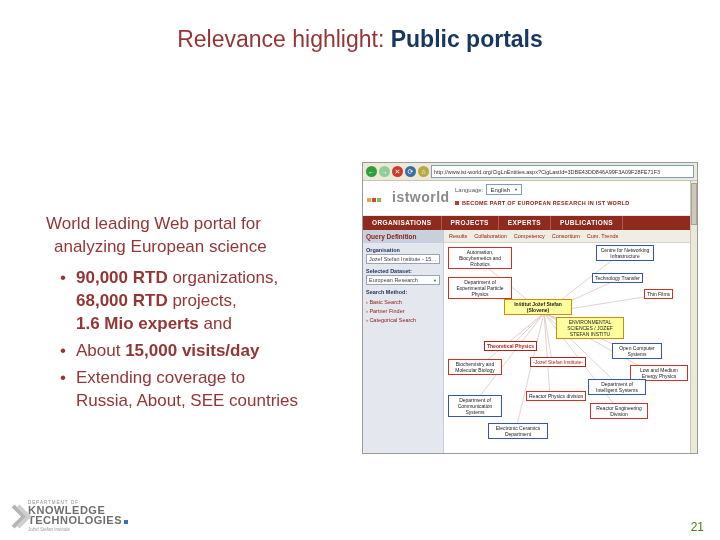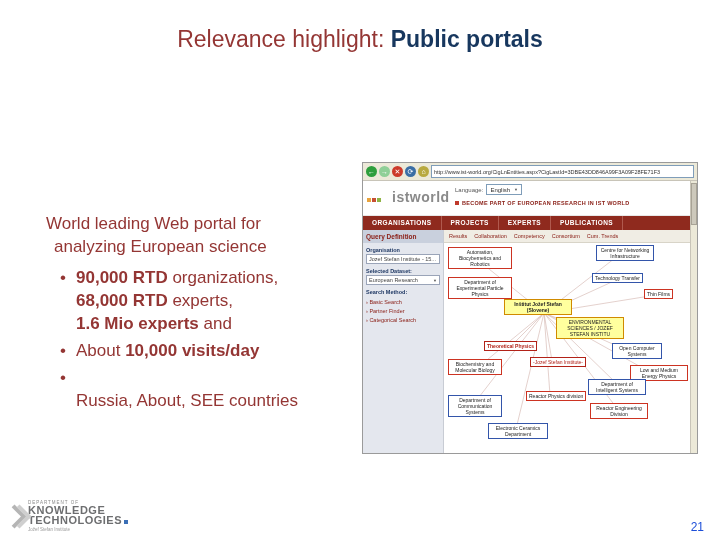--- a/index.html
+++ b/index.html
@@ -59,50 +59,51 @@
   
   .deptlogo{position:absolute;left:6px;bottom:8px;display:flex;align-items:center;}
   .chev{width:13px;height:13px;border-top:4px solid #b5b5b5;border-right:4px solid #b5b5b5;
         transform:rotate(45deg);display:inline-block;}
   .chev2{margin-left:-12px;border-color:#cfcfcf;}
   .dept-text{}
   .dept-line1{font-size:4.5px;color:#8a8a8a;letter-spacing:1px;}
   .dept-line2,.dept-line3{font-size:11px;font-weight:bold;color:#6d6e70;line-height:10px;letter-spacing:.5px;}
   .bluesq{display:inline-block;width:4px;height:4px;background:#3b6fb6;margin-left:2px;}
   .dept-sub{font-size:4.5px;color:#9a9a9a;margin-top:2px;}
-  .pageno{position:absolute;right:16px;bottom:6px;font-size:12px;color:#1d4ed8;}
+  .pageno{position:absolute;right:16px;bottom:6px;font-size:12px;color:#4d7c0f;}
 </style>
 </head>
 <body>
 
 <div class="slide">
 
   <div class="title">
     <span class="prefix">Relevance highlight: </span><span class="emph">Public portals</span>
   </div>
 
 
   <div class="body-text">
     <div>World leading Web portal for</div>
     <div class="intro2">analyzing European science</div>
 
     <div class="bullet gap8">
       <span class="marker">•</span>
       <span><span class="b">90,000 RTD</span><span> organizations,</span></span>
     </div>
-    <div class="cont"><span class="b">68,000 RTD</span><span> experts,</span></div>
+    <div class="cont"><span class="b">68,000 RTD</span><span> projects,</span></div>
     <div class="cont"><span class="b">1.6 Mio experts</span><span> and</span></div>
 
     <div class="bullet gap4">
       <span class="marker">•</span>
-      <span><span>About </span><span class="b">10,000 visits/day</span></span>
+      <span><span>About </span><span class="b">15,000 visits/day</span></span>
     </div>
 
     <div class="bullet gap4">
       <span class="marker">•</span>
+      <span>Extending coverage to</span>
     </div>
     <div class="cont">Russia, About, SEE countries</div>
   </div>
 
   <div class="shot">
 
     <div class="toolbar">
       <span class="tbtn back">←</span>
       <span class="tbtn fwd">→</span>
       <span class="tbtn stop">✕</span>

